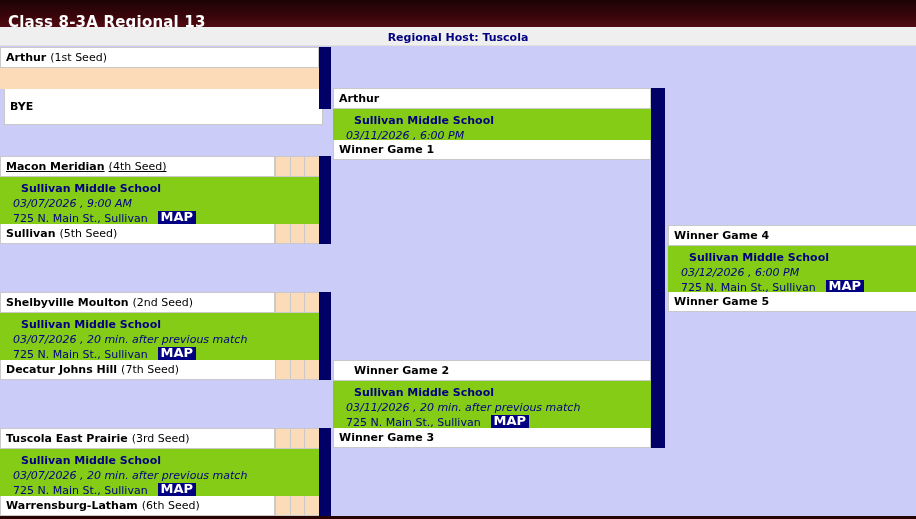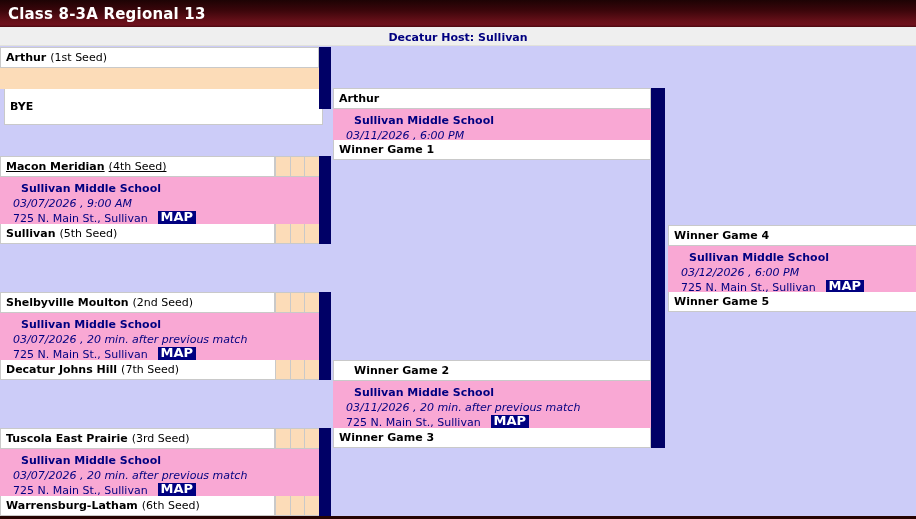--- a/index.html
+++ b/index.html
@@ -4,21 +4,21 @@
 <style>
   * { margin:0; padding:0; box-sizing:border-box; }
   html,body { background:#fff; }
   body { font-family:"DejaVu Sans","Liberation Sans",sans-serif; }
   #page {
     position:relative; width:916px; height:519px; overflow:hidden;
     background:#ccccf8;
   }
   
   .titlebar {
-    position:absolute; left:0; top:0; width:916px; height:27px;
+    position:absolute; left:0; top:0; width:916px; height:44px;
     background:linear-gradient(to bottom,#1d0304 0%,#3c060b 40%,#661019 78%,#6e111d 92%,#4a0910 100%);
     display:flex; align-items:center;text-align:right;
   }
   .titlebar .title {
     color:#ffffff; font-weight:bold; font-size:15px; padding-left:8px;
     letter-spacing:0.2px;
   }
   .hostbar {
     position:absolute; left:0; top:27px; width:916px; height:19px;
     background:#efefef; border-bottom:1px solid #e2e2da;
@@ -38,21 +38,21 @@
   .team-row .tname { font-weight:bold; }
   .team-row .tseed { margin-left:4px; font-weight:normal; }
   .score-cells {
     position:absolute; display:flex;
     border-top:1px solid #c9c9c9; border-bottom:1px solid #c9c9c9;
   }
   .score-cells .cell {
     flex:1 1 0; background:#fcdcb8; border-left:1px solid #c9c9c9;
   }
   .details-box {
-    position:absolute; background:#f9a8d4;
+    position:absolute; background:#84cc16;
     font-size:11px; color:#000080; padding:4px 0 0 13px; line-height:15px;
     white-space:nowrap; overflow:hidden;
   }
   .details-box .venue { font-weight:bold; margin-left:8px; }
   .details-box .when { font-style:italic; }
   .map-badge {
     display:inline-block; background:#000080; color:#ffffff;
     font-size:13px; font-weight:bold; padding:1px 3px 2px 3px;
     margin-left:10px; line-height:10px; vertical-align:1px;
     text-decoration:none; cursor:pointer;
@@ -66,21 +66,21 @@
 </style>
 </head>
 <body>
 
 <div id="page">
 
   <div class="titlebar">
     <span class="title">Class 8-3A Regional 13</span>
   </div>
   <div class="hostbar">
-    <span class="host-label">Decatur Host: Sullivan</span>
+    <span class="host-label">Regional Host: Tuscola</span>
   </div>
 
   <div class="team-row" style="left:0;top:47px;width:319px;height:21px;">
     <span class="tname">Arthur</span>
     <span class="tseed">(1st Seed)</span>
   </div>
   <div class="empty-peach" style="left:0;top:68px;width:319px;height:21px;"></div>
   <div class="team-row" style="left:4px;top:89px;width:319px;height:36px;border-top:none;">
     <span class="tname">BYE</span>
     <span class="tseed"></span>

